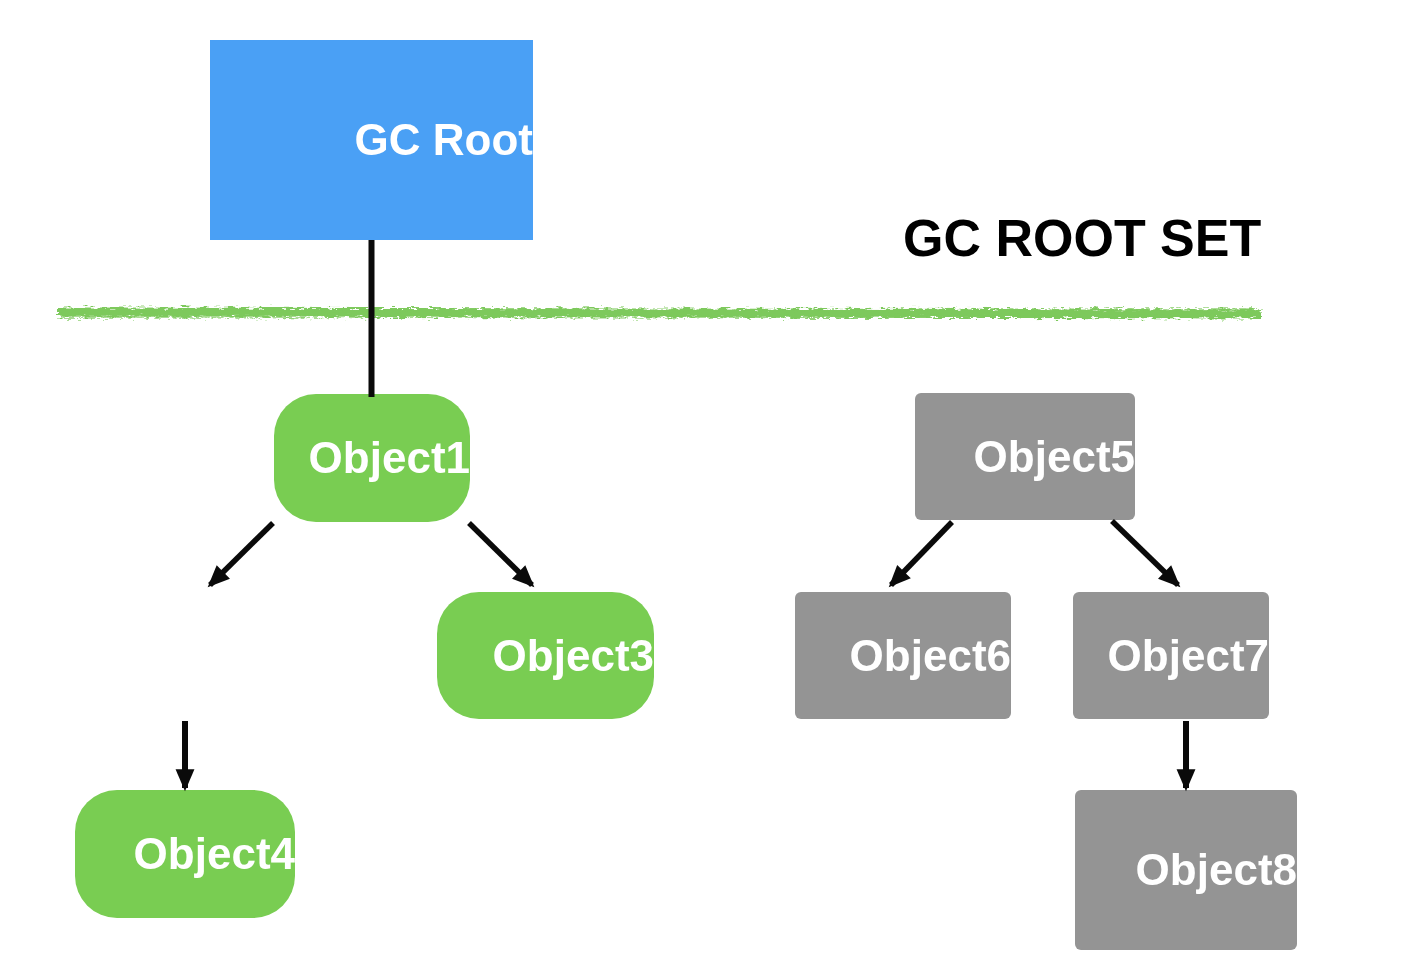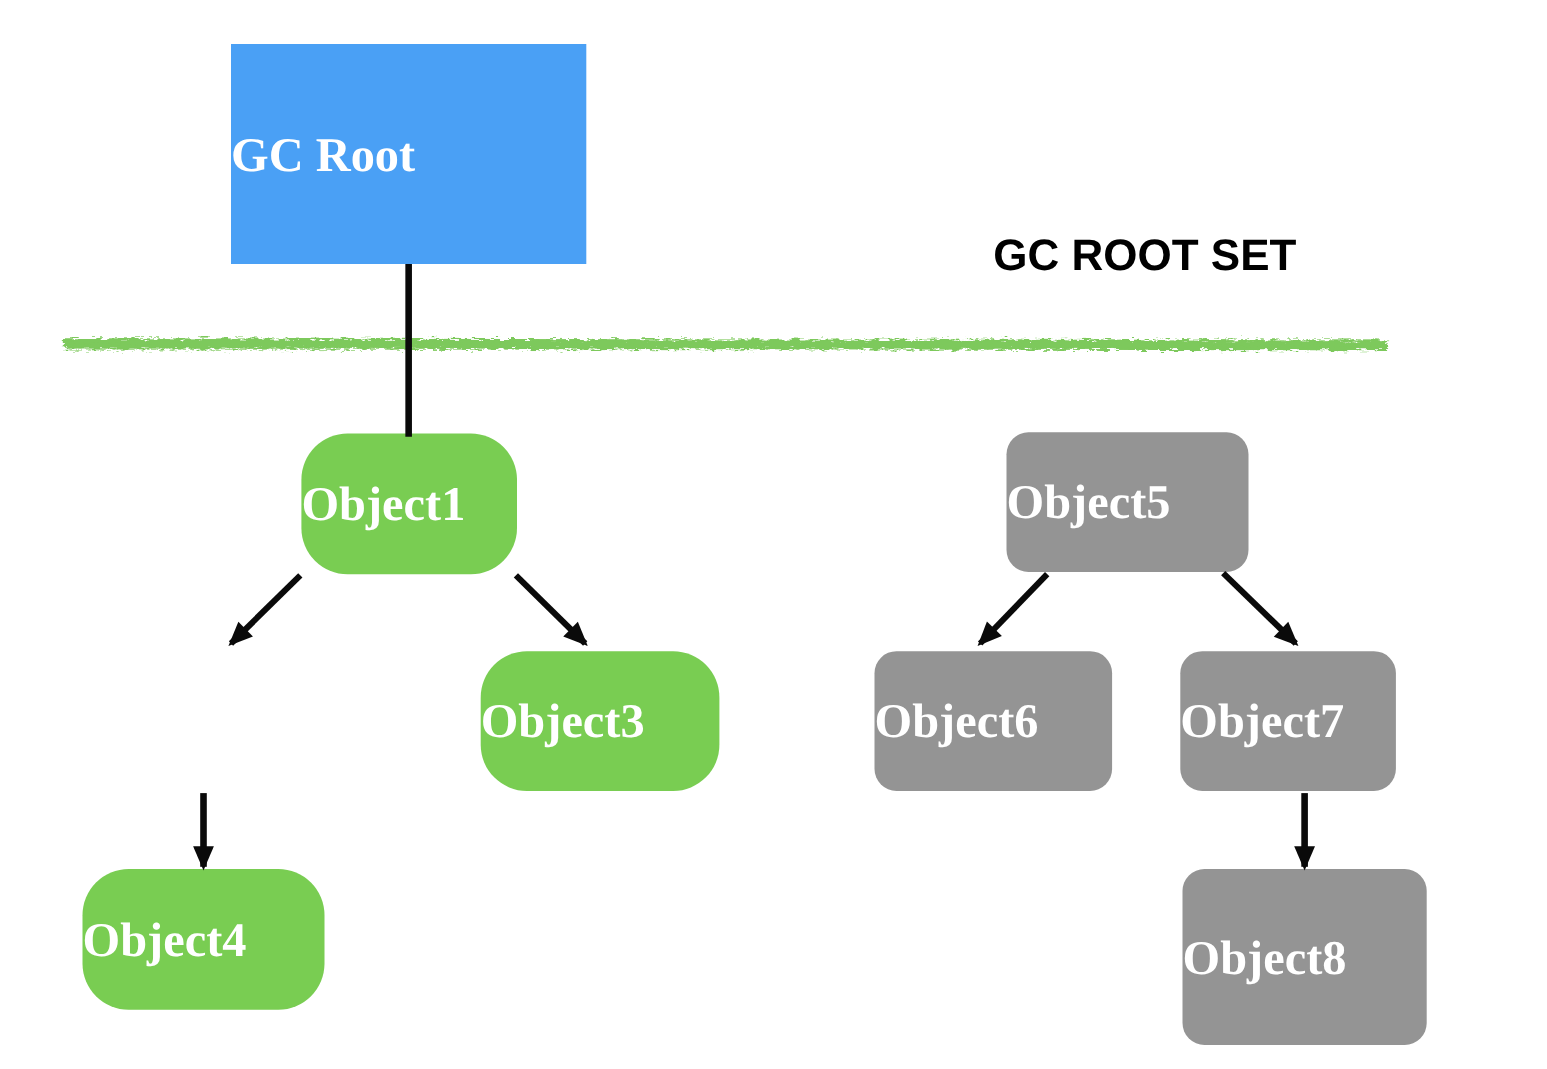--- a/index.html
+++ b/index.html
@@ -17,45 +17,44 @@
     pointer-events: none;
   }
   .layer--boundary { z-index: 1; }
   .layer--nodes    { z-index: 2; }
   .layer--edges    { z-index: 3; }
 
   .node {
     position: absolute;
     display: flex;
     align-items: center;
-    justify-content: flex-start;
+    justify-content: flex-end;
     color: var(--c-node_text, #fff);
     font-size: 44px;
     font-weight: bold;
     letter-spacing: 0px;
-    font-family: Liberation Serif, serif;
   }
   .node--root {
     background: var(--c-root, #4aa0f5);
     border-radius: 0;
   }
   .node--reachable {
     background: var(--c-reachable, #79cd52);
     border-radius: 42px;
   }
   .node--unreachable {
     background: var(--c-unreachable, #949494);
-    border-radius: 20px;
+    border-radius: 6px;
   }
 
   .diagram-title {
     position: absolute;
     left: 903px;
     top: 212px;
-    font-size: 40px;
+    font-size: 52px;
     font-weight: bold;
     line-height: 1;
     color: var(--c-title_text, #000);
     white-space: nowrap;
     z-index: 2;
   }
 
   .edge { stroke: var(--c-edge, #0a0a0a); stroke-width: 6; fill: none; }
   .edge--thin { stroke-width: 5.5; }
   .arrowhead { fill: var(--c-edge, #0a0a0a); }

